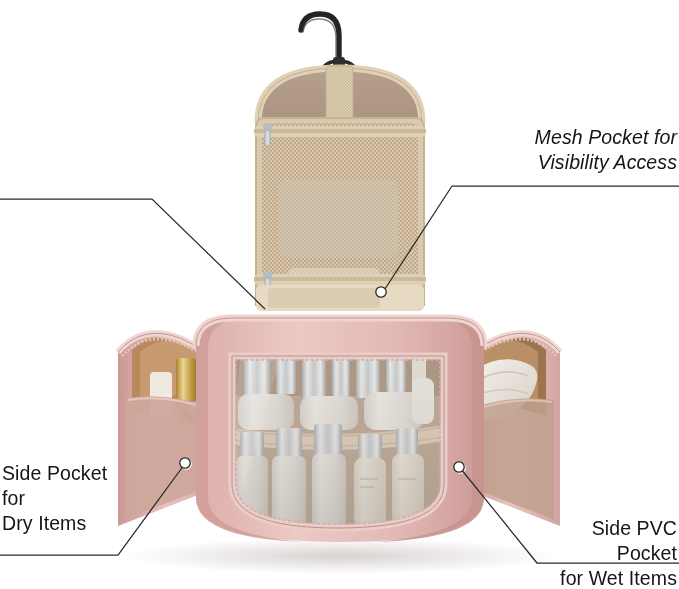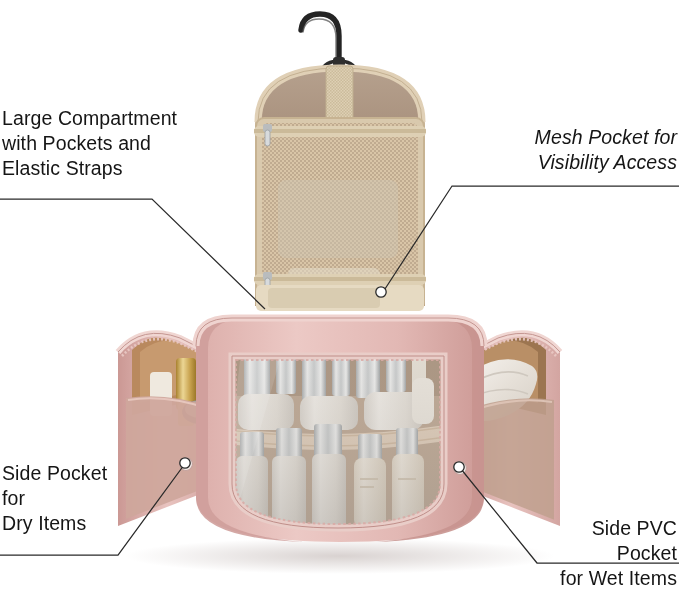--- a/index.html
+++ b/index.html
@@ -293,23 +293,20 @@
 
       <path d="M679 563 H537 L461 469"></path>
     </g>
     <g fill="#ffffff" stroke="#2a2a2a" stroke-width="1.3">
       <circle cx="381" cy="292" r="5.2"></circle>
       <circle cx="185" cy="463" r="5.2"></circle>
       <circle cx="459" cy="467" r="5.2"></circle>
     </g>
   </svg>
 
-  <div class="callout left" id="c-large">Large Compartment
-with Pockets and
-Elastic Straps</div>
 
   <div class="callout left" id="c-mesh">Mesh Pocket for
 Visibility Access</div>
 
   <div class="callout left" id="c-dry">Side Pocket
 for
 Dry Items</div>
 
   <div class="callout right" id="c-wet">Side PVC
 Pocket

